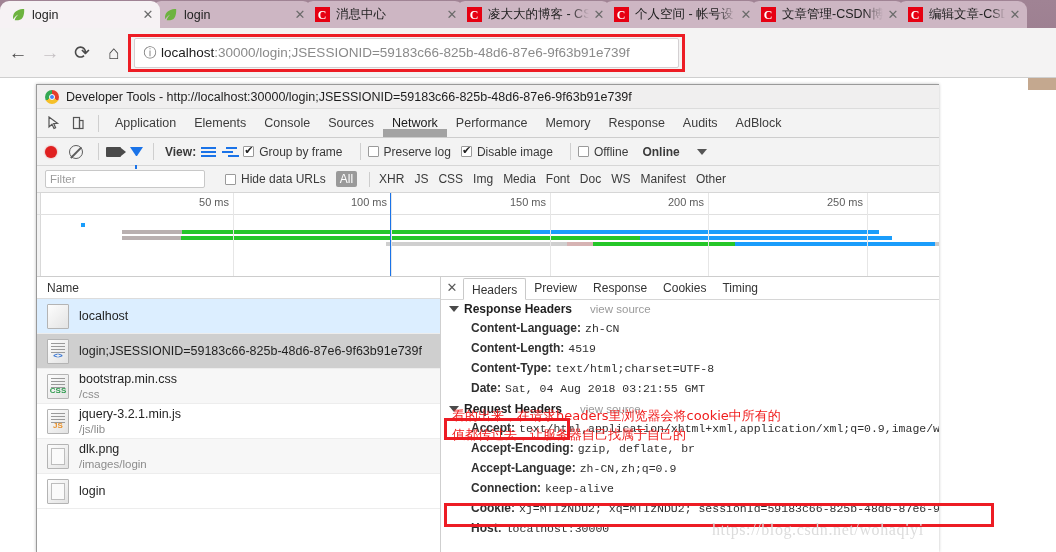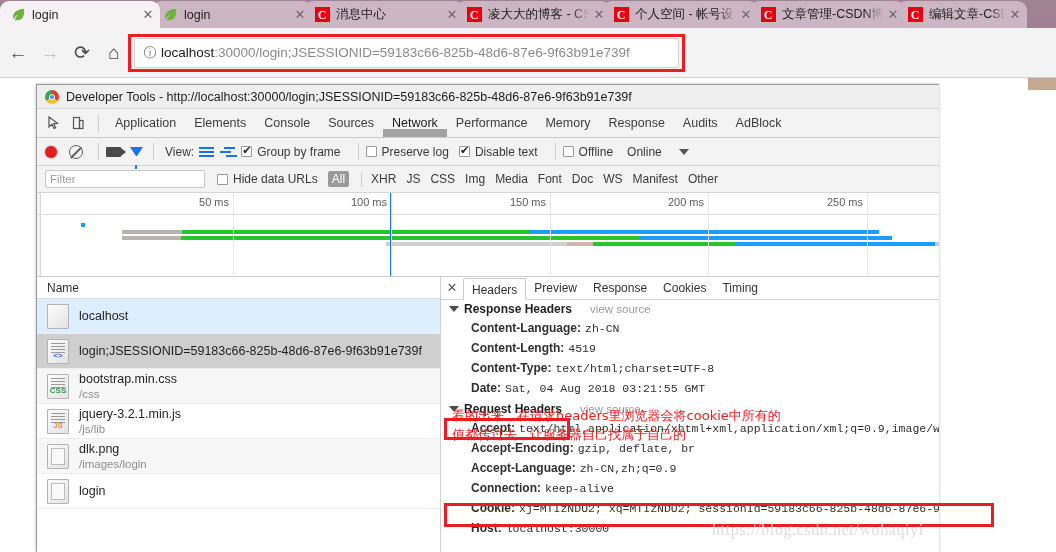--- a/index.html
+++ b/index.html
@@ -182,21 +182,21 @@
   }
   .funnel-ico {
     width: 0; height: 0; flex: 0 0 13px; margin-right: 3px;
     border-left: 6.5px solid transparent; border-right: 6.5px solid transparent;
     border-top: 9px solid #1a73e8; position: relative;
   }
   .funnel-ico::after{
     content:""; position:absolute; left:-1px; top:9px; width:2px; height:4px;
     background:#1a73e8;
   }
-  .tb-label { margin: 0 5px 0 4px; color: #3a3a3a; }
+  .tb-label { margin: 0 5px 0 4px; color: #3a3a3a; font-weight: bold; }
   .view-ico-a, .view-ico-b {
     width: 15px; height: 12px; margin-right: 6px; position: relative; flex:0 0 15px;
   }
   .view-ico-a::before, .view-ico-a::after {
     content:""; position:absolute; left:0; width:15px; height:2px; background:#1a73e8;
   }
   .view-ico-a::before { top:1px; box-shadow: 0 4px 0 #1a73e8, 0 8px 0 #1a73e8; }
   .view-ico-a::after { display:none; }
   .view-ico-b::before {
     content:""; position:absolute; left:4px; top:1px; width:11px; height:2px; background:#1a73e8;
@@ -222,21 +222,21 @@
   
   #dt-filterbar {
     height: 27px; display: flex; align-items: center;
     background: #f3f3f3; border-bottom: 1px solid #d6d6d6;
     padding-left: 8px; font-size: 12px; color: #3a3a3a;
   }
   #filter-input {
     width: 160px; height: 18px; background: #fff;
     border: 1px solid #c8c8c8; border-radius: 2px;
     font-size: 11.5px; color: #9b9b9b; padding: 0 4px;
-    line-height: 17px; margin-right: 12px;
+    line-height: 17px; margin-right: 20px;
   }
   .type-chip { padding: 0 5px; color: #3a3a3a; }
   .type-chip.active {
     background: #9a9a9a; color: #fff; border-radius: 2px;
     padding: 1px 4px; margin-right: 8px;
   }
   .type-sep { width:1px; height:15px; background:#cdcdcd; margin: 0 4px; }
 
   
   #dt-overview {
@@ -500,21 +500,21 @@
       <span class="cb checked"></span>
       <span>Group by frame</span>
     </div>
     <div class="dt-sep"></div>
     <div class="cb-group">
       <span class="cb"></span>
       <span>Preserve log</span>
     </div>
     <div class="cb-group">
       <span class="cb checked"></span>
-      <span>Disable text</span>
+      <span>Disable image</span>
     </div>
     <div class="dt-sep"></div>
     <div class="cb-group">
       <span class="cb"></span>
       <span>Offline</span>
     </div>
     <span class="tb-label">Online</span>
     <div class="caret-down"></div>
   </div>
 

